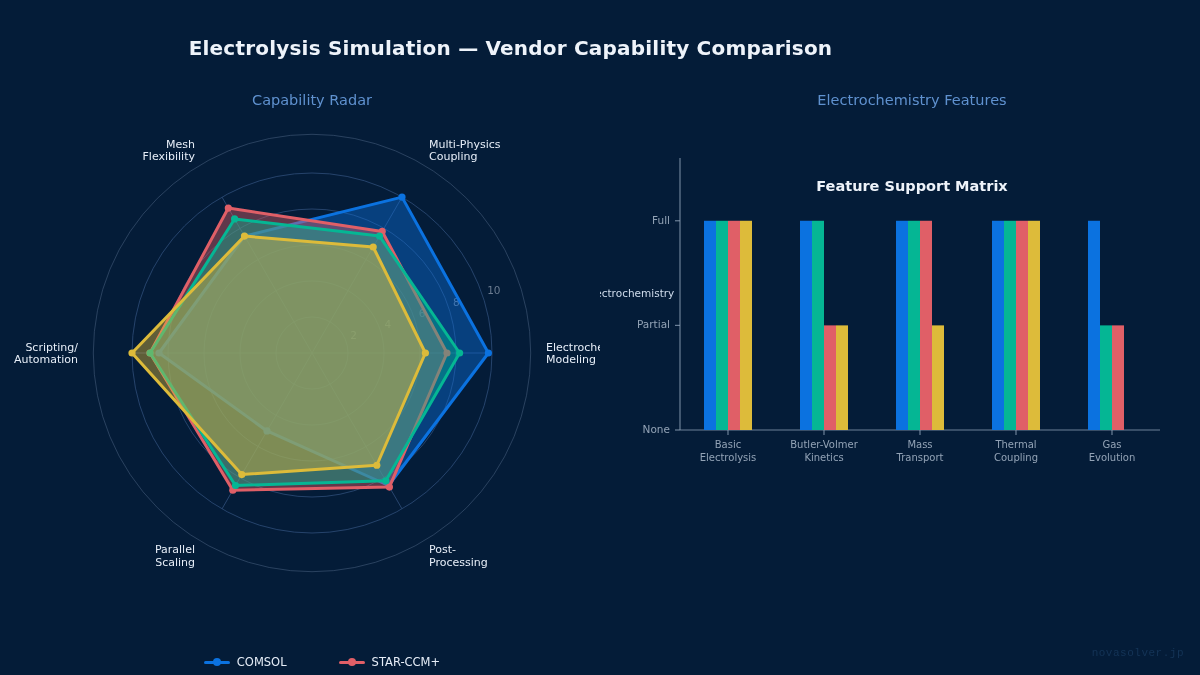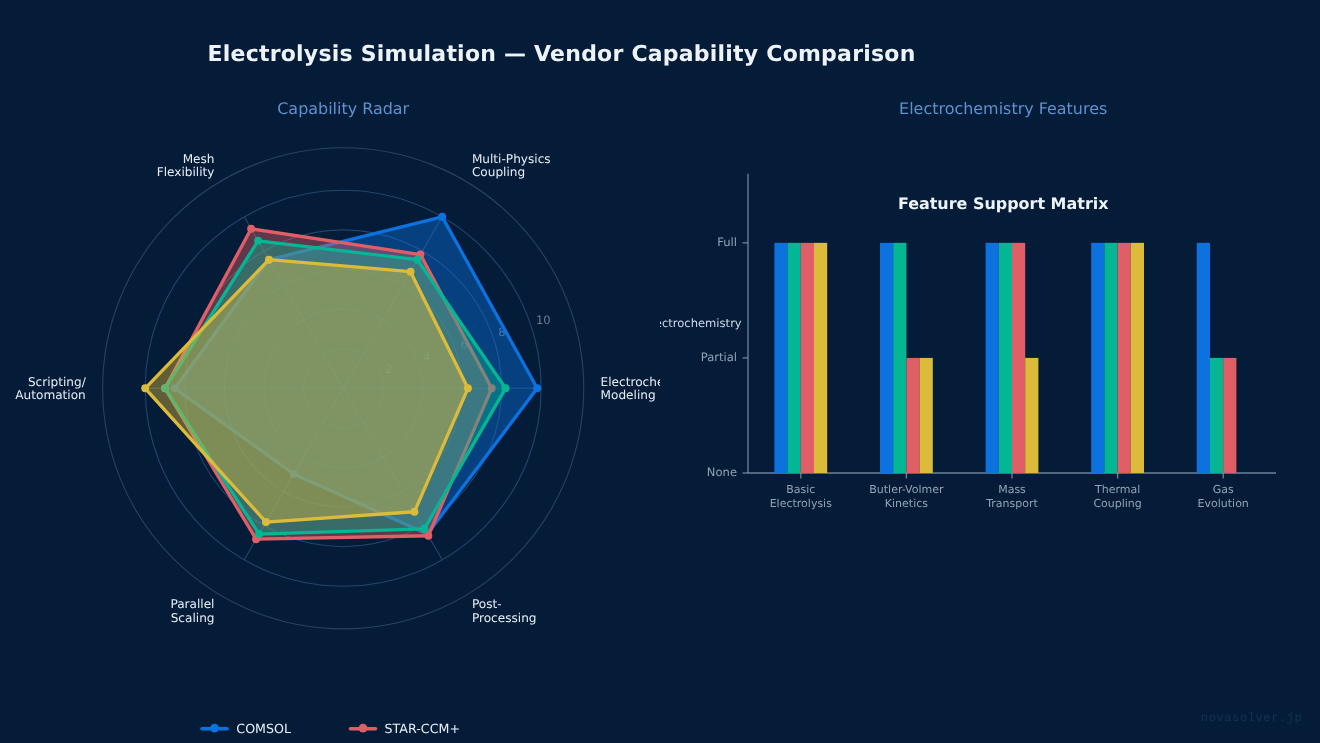--- a/index.html
+++ b/index.html
@@ -33,21 +33,21 @@
   .radar-axis-label{
     font-size:11px;fill:#e7eef8;font-family:"DejaVu Sans","Liberation Sans",sans-serif;
   }
   .radial-tick{
     font-size:10.5px;fill:#6b7b90;font-family:"DejaVu Sans","Liberation Sans",sans-serif;
   }
 
   
   #legend{
     position:absolute;left:0;top:655px;width:600px;
-    display:flex;justify-content:center;gap:52px;align-items:center;
+    display:flex;justify-content:center;gap:52px;align-items:center;padding-left:22px;
   }
   .legend-item{display:flex;align-items:center;gap:7px;}
   .legend-swatch{
     width:26px;height:3px;border-radius:2px;position:relative;
   }
   .legend-swatch::after{
     content:"";position:absolute;left:50%;top:50%;
     width:8px;height:8px;border-radius:50%;
     transform:translate(-50%,-50%);background:inherit;
   }

